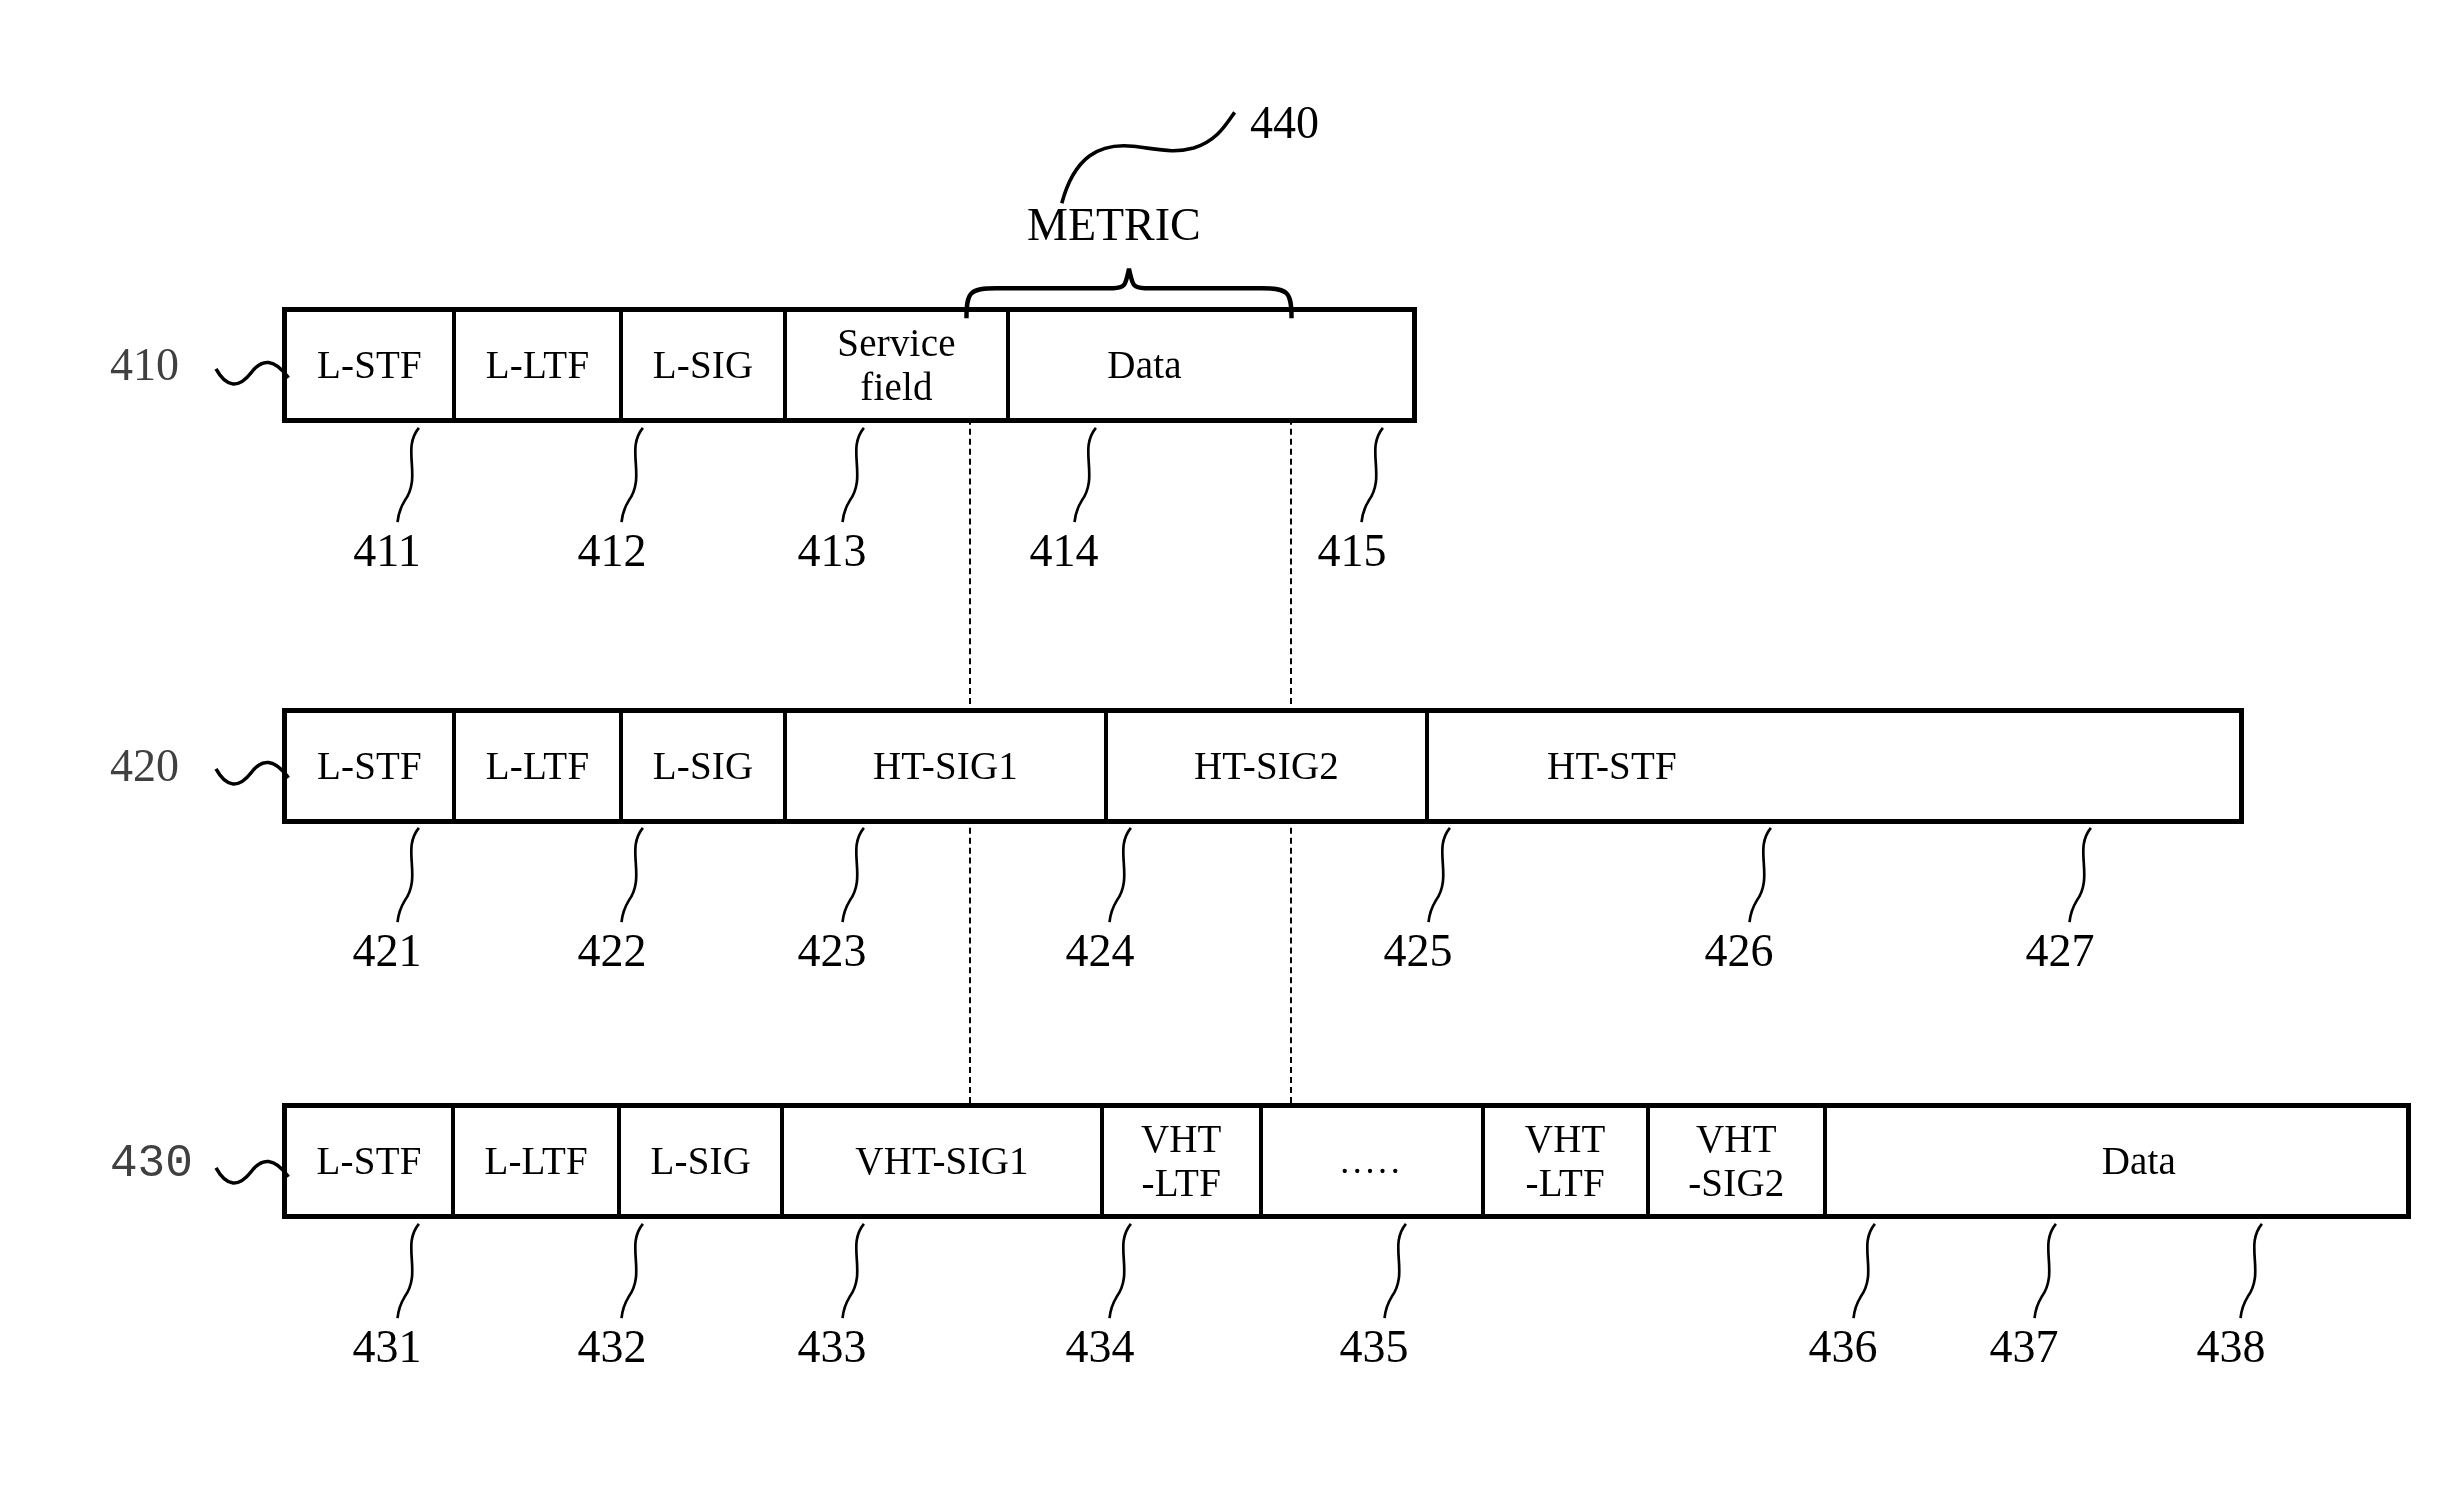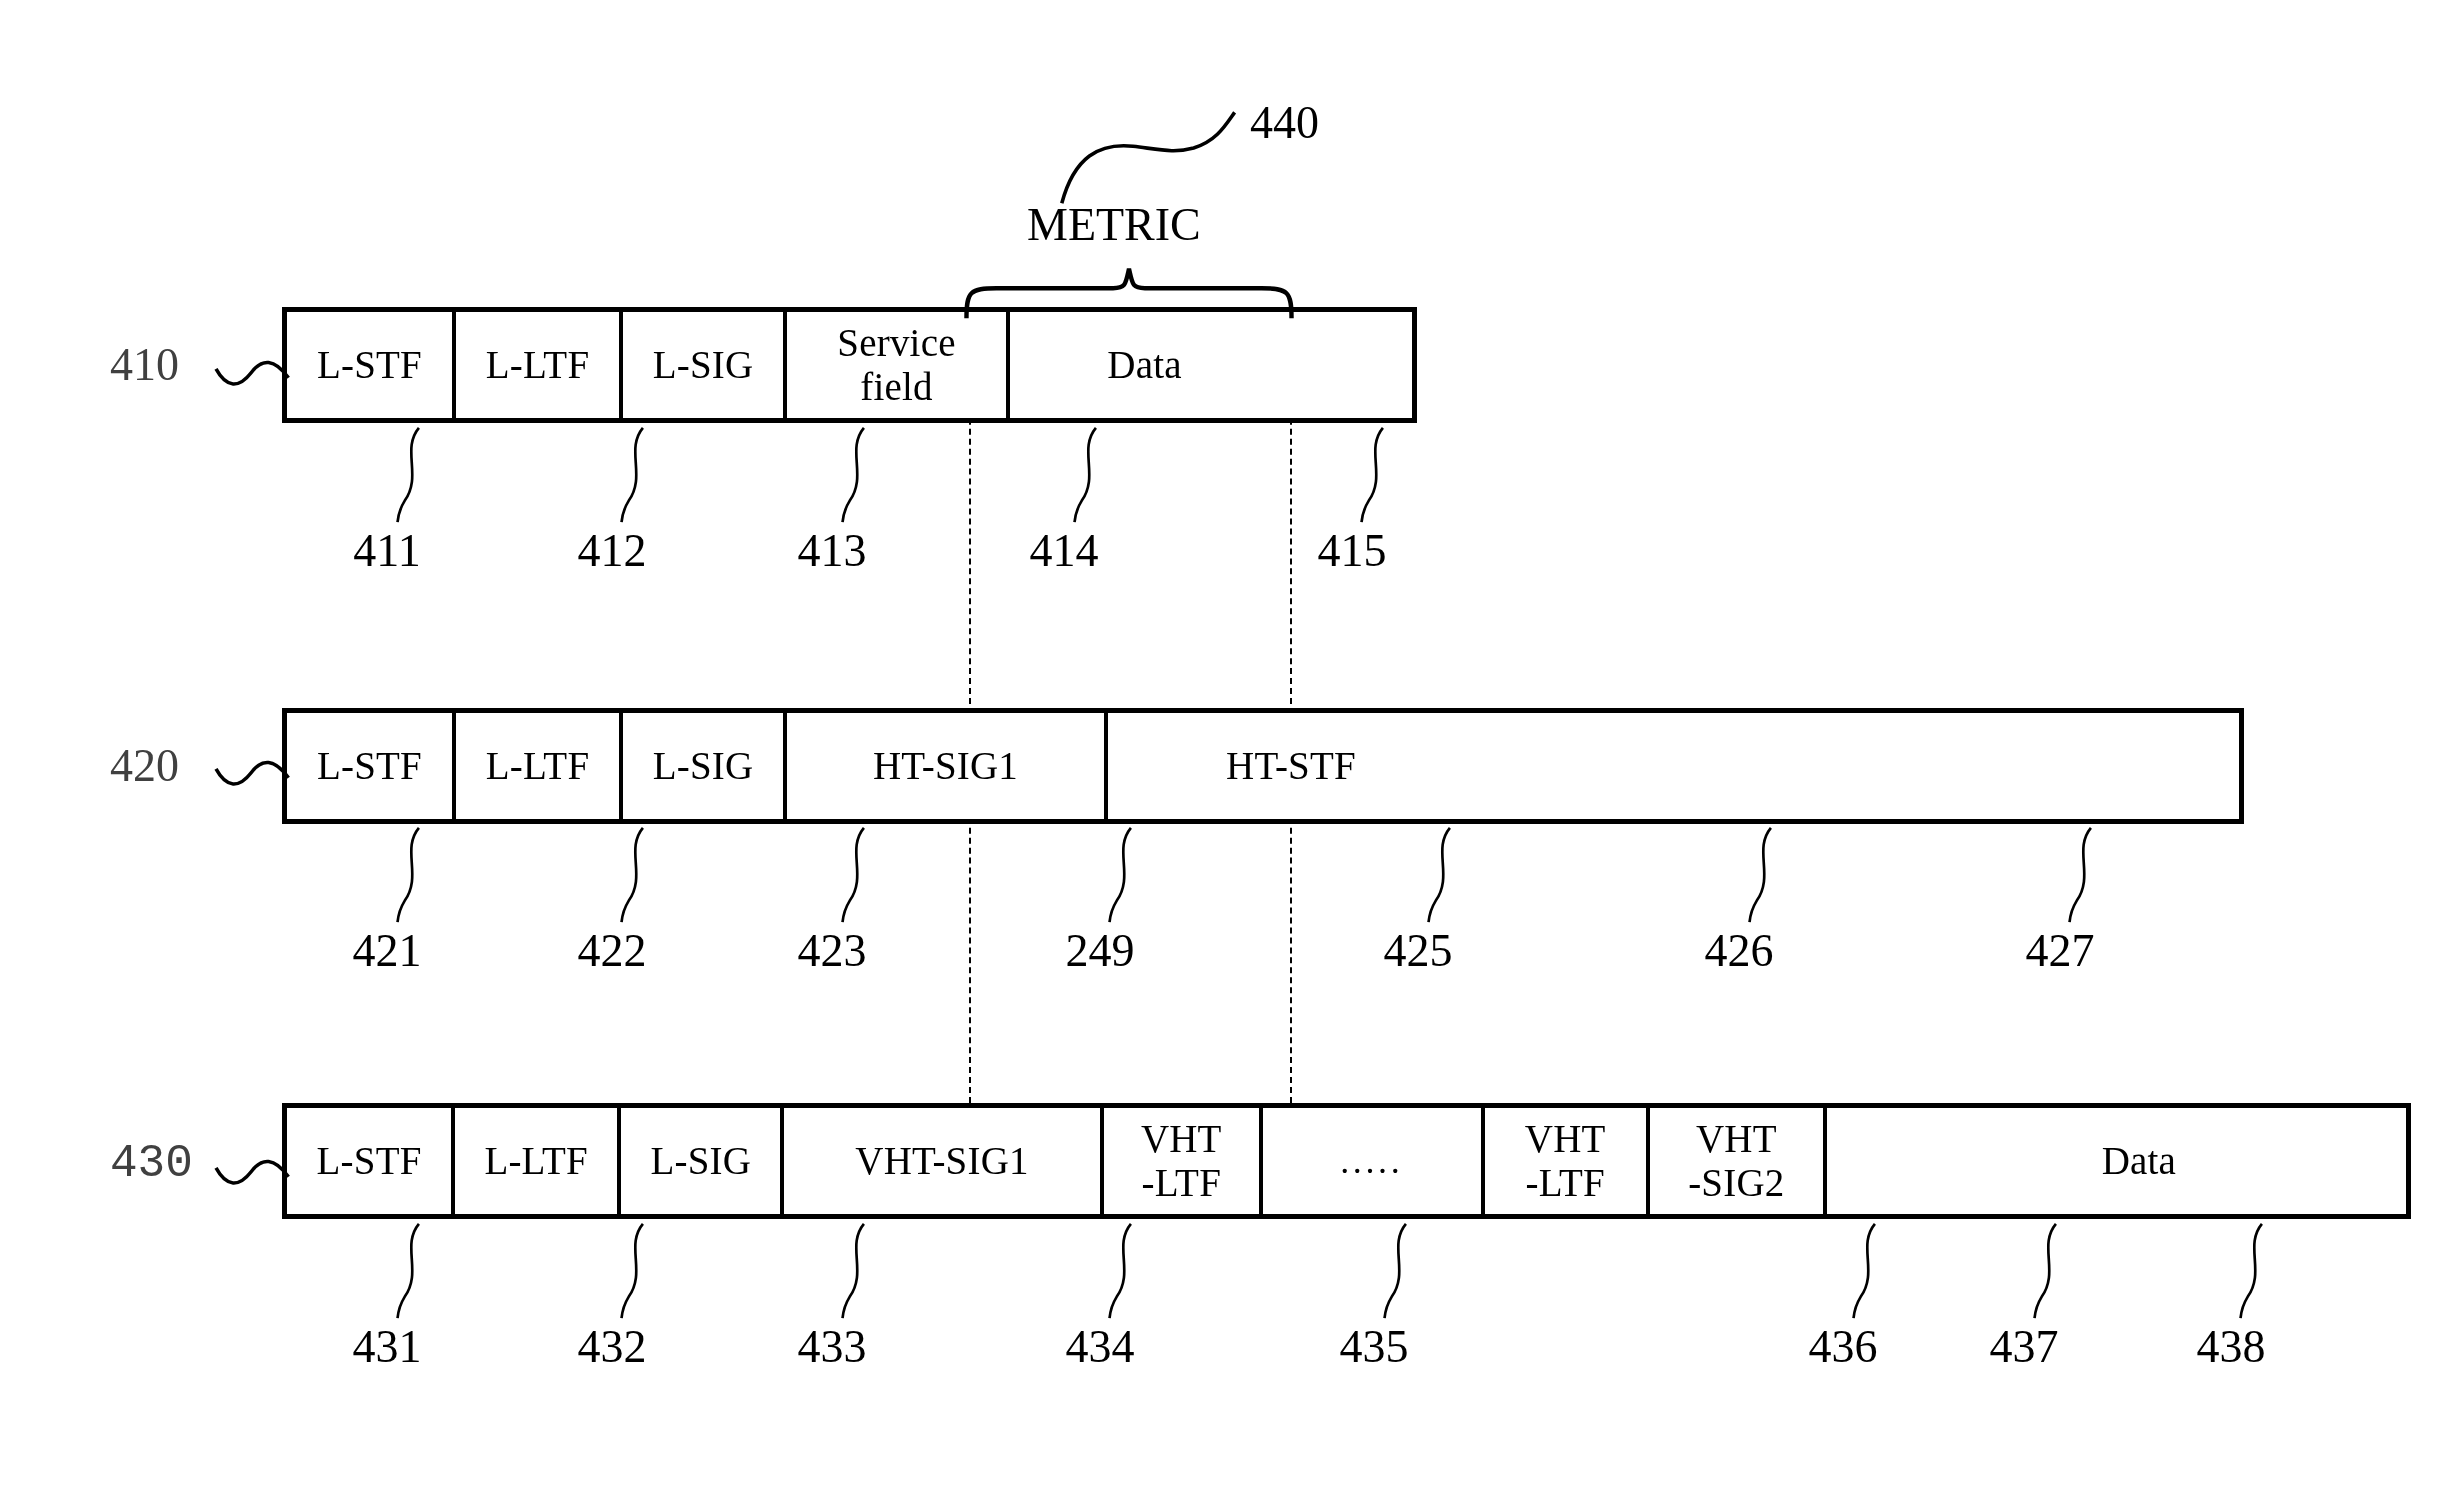--- a/index.html
+++ b/index.html
@@ -155,20 +155,21 @@
   <div class="row-ref" style="left:110px; top:739px;">420</div>
   <svg class="row-ref-squiggle" style="left:214px; top:746px;" width="80" height="53" viewBox="0 0 90 60">
     <path d="M2 26 C 14 48, 28 48, 42 30 C 54 14, 68 14, 84 36" fill="none" stroke="#000" stroke-width="4"></path>
   </svg>
 
   <div class="frame-row" style="left:282px; top:708px; width:1962px; height:116px;">
     <div class="cell" style="width:169px;">L-STF</div>
     <div class="cell" style="width:167px;">L-LTF</div>
     <div class="cell" style="width:164px;">L-SIG</div>
     <div class="cell" style="width:321px;">HT-SIG1</div>
+    <div class="cell" style="width:321px;">HT-SIG2</div>
     <div class="cell" style="width:321px;">HT-STF</div>
   </div>
 
   <svg class="leader" style="left:392px; top:826px;" width="36" height="98" viewBox="0 0 40 110">
     <path d="M30 2 C 10 26, 34 56, 14 84 C 9 92, 7 98, 6 108" fill="none" stroke="#000" stroke-width="3"></path>
   </svg>
   <div class="leader-num" style="left:316px; top:924px; width:142px;">421</div>
 
   <svg class="leader" style="left:616px; top:826px;" width="36" height="98" viewBox="0 0 40 110">
     <path d="M30 2 C 10 26, 34 56, 14 84 C 9 92, 7 98, 6 108" fill="none" stroke="#000" stroke-width="3"></path>
@@ -176,21 +177,21 @@
   <div class="leader-num" style="left:541px; top:924px; width:142px;">422</div>
 
   <svg class="leader" style="left:837px; top:826px;" width="36" height="98" viewBox="0 0 40 110">
     <path d="M30 2 C 10 26, 34 56, 14 84 C 9 92, 7 98, 6 108" fill="none" stroke="#000" stroke-width="3"></path>
   </svg>
   <div class="leader-num" style="left:761px; top:924px; width:142px;">423</div>
 
   <svg class="leader" style="left:1104px; top:826px;" width="36" height="98" viewBox="0 0 40 110">
     <path d="M30 2 C 10 26, 34 56, 14 84 C 9 92, 7 98, 6 108" fill="none" stroke="#000" stroke-width="3"></path>
   </svg>
-  <div class="leader-num" style="left:1029px; top:924px; width:142px;">249</div>
+  <div class="leader-num" style="left:1029px; top:924px; width:142px;">424</div>
 
   <svg class="leader" style="left:1423px; top:826px;" width="36" height="98" viewBox="0 0 40 110">
     <path d="M30 2 C 10 26, 34 56, 14 84 C 9 92, 7 98, 6 108" fill="none" stroke="#000" stroke-width="3"></path>
   </svg>
   <div class="leader-num" style="left:1347px; top:924px; width:142px;">425</div>
 
   <svg class="leader" style="left:1744px; top:826px;" width="36" height="98" viewBox="0 0 40 110">
     <path d="M30 2 C 10 26, 34 56, 14 84 C 9 92, 7 98, 6 108" fill="none" stroke="#000" stroke-width="3"></path>
   </svg>
   <div class="leader-num" style="left:1668px; top:924px; width:142px;">426</div>

